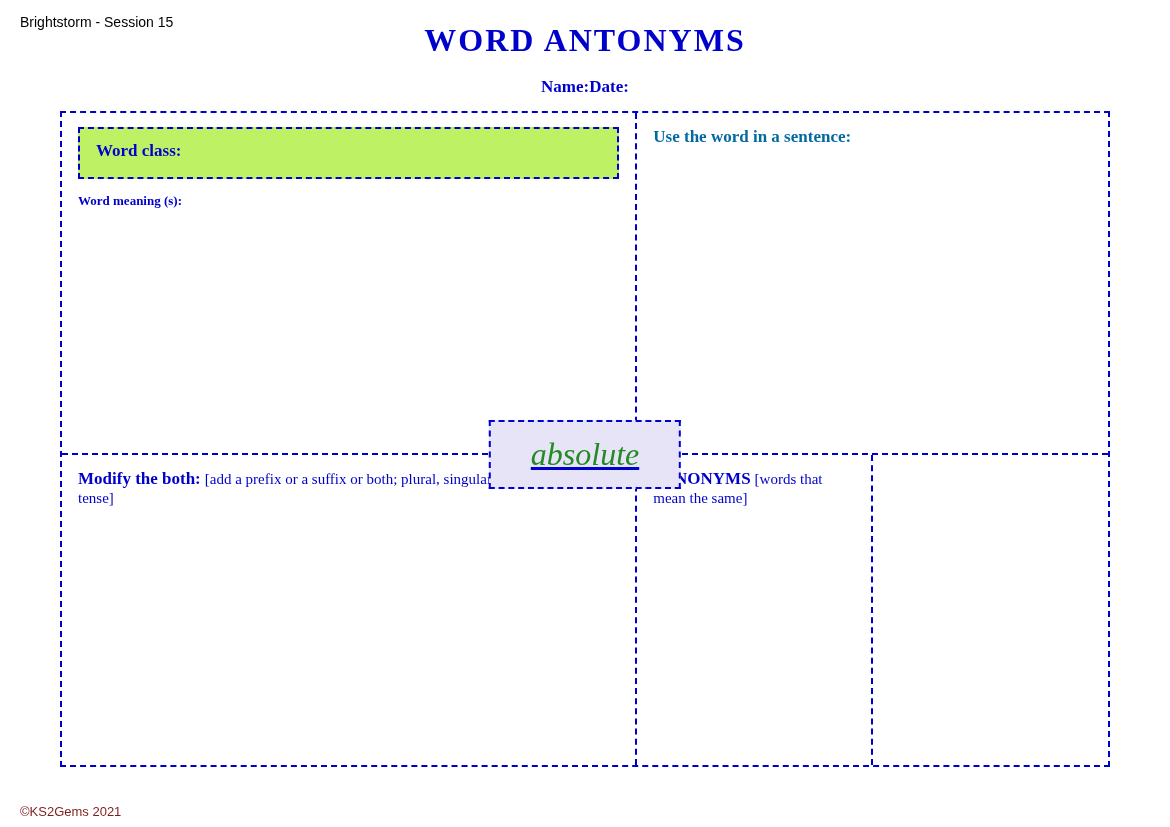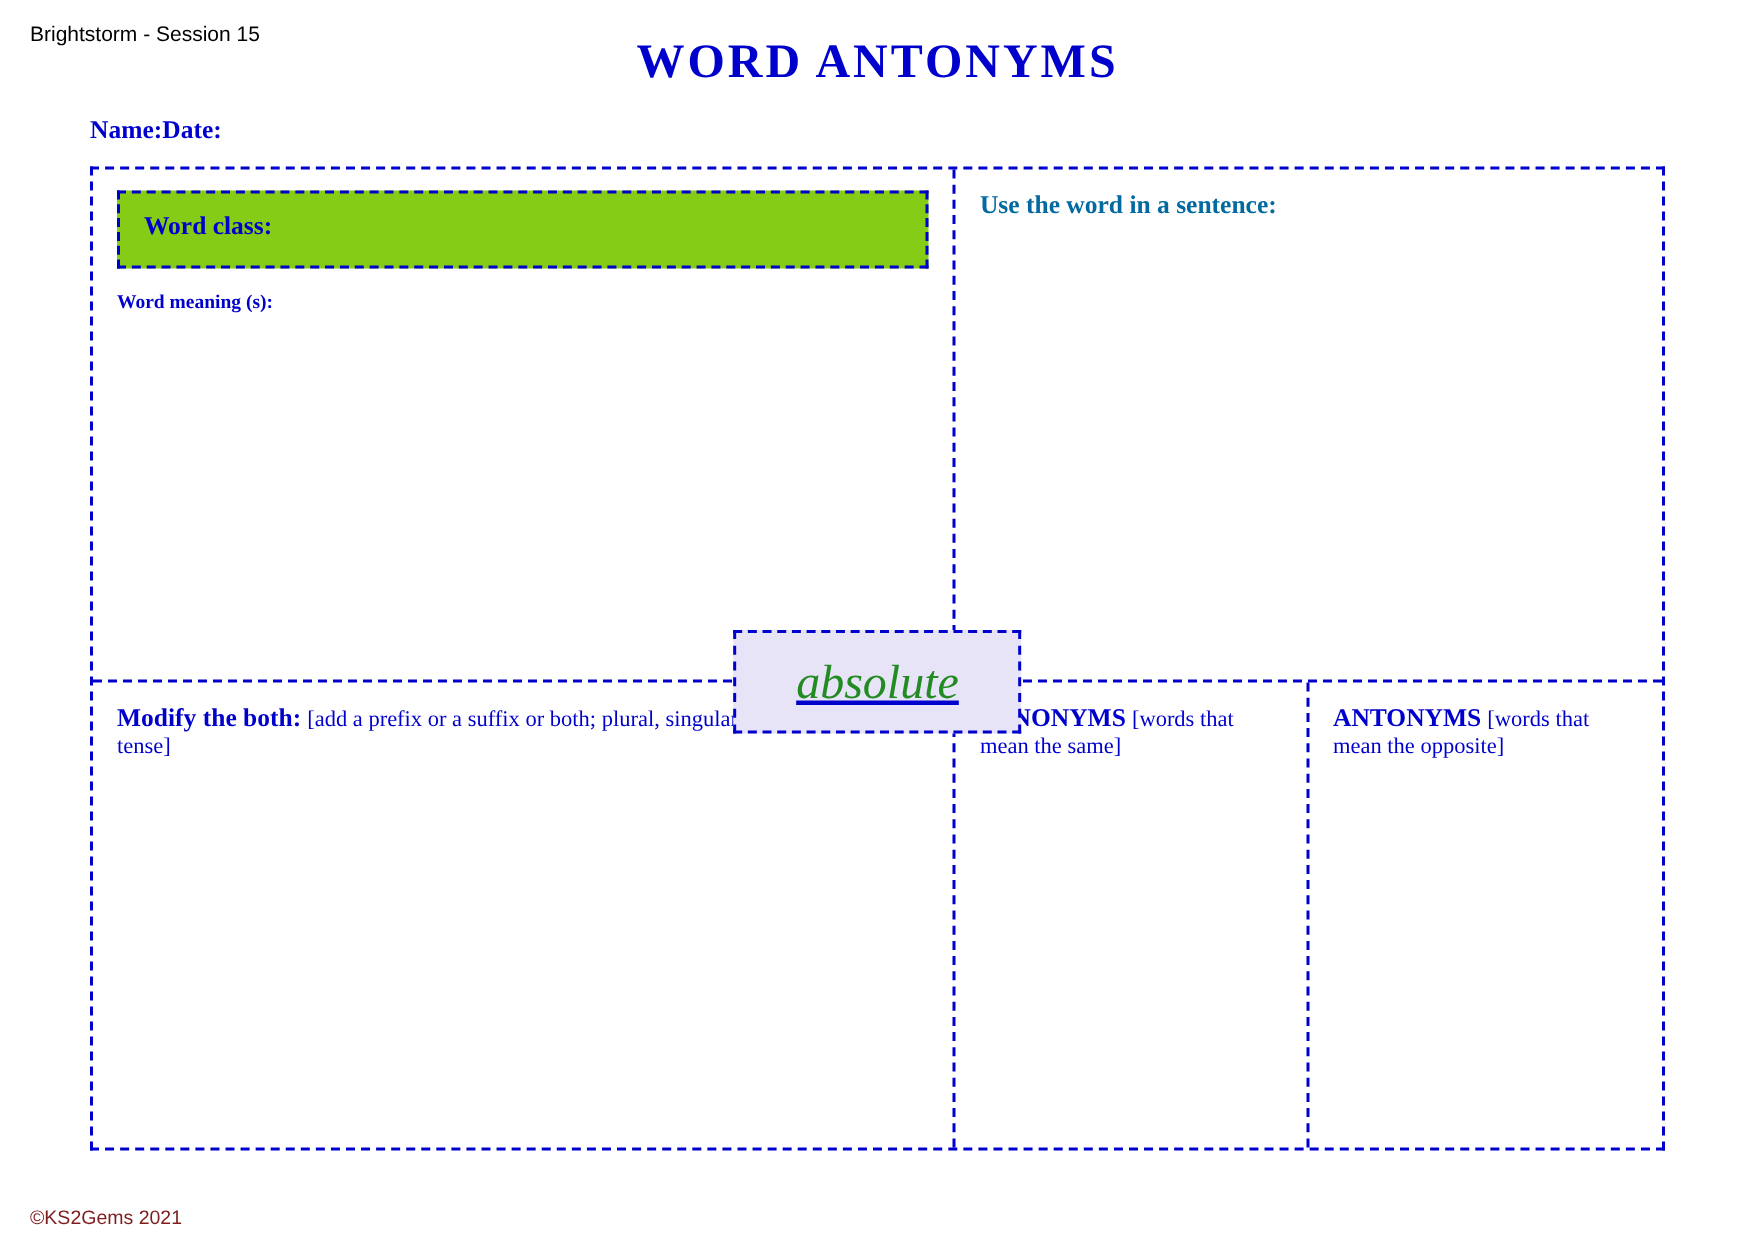--- a/index.html
+++ b/index.html
@@ -32,21 +32,21 @@
       font-size: 32px;
       font-weight: bold;
       color: #0000cc;
       margin-bottom: 18px;
       padding-top: 10px;
       letter-spacing: 2px;
     }
 
     .name-date-row {
       display: flex;
-      justify-content: flex-start;
+      justify-content: center;
       padding: 0 40px;
       margin-bottom: 14px;
       font-size: 17px;
       font-weight: bold;
       color: #0000cc;
     }
 
     .main-grid {
       border: 2px dashed #0000cc;
       margin: 0 40px;
@@ -68,21 +68,21 @@
       position: relative;
     }
 
     .top-right {
       flex: 1;
       padding: 14px 16px;
       min-height: 340px;
     }
 
     .word-class-box {
-      background: #84cc16;
+      background: #bef264;
       border: 2px dashed #0000cc;
       padding: 12px 16px;
       margin-bottom: 14px;
       min-height: 52px;
       font-size: 17px;
       font-weight: bold;
     }
 
     .word-meaning-label {
       font-size: 13px;
@@ -205,23 +205,17 @@
       </div>
     </div>
 
     <div class="bottom-middle">
       <div>
         <span class="section-label-bold">SYNONYMS</span>
         <span class="section-label-normal">[words that mean the same]</span>
       </div>
     </div>
 
-    <div class="bottom-right">
-      <div>
-        <span class="section-label-bold">ANTONYMS</span>
-        <span class="section-label-normal">[words that mean the opposite]</span>
-      </div>
-    </div>
 
   </div>
 </div>
 
 <div class="copyright">©KS2Gems 2021</div>
 
 </body></html>

